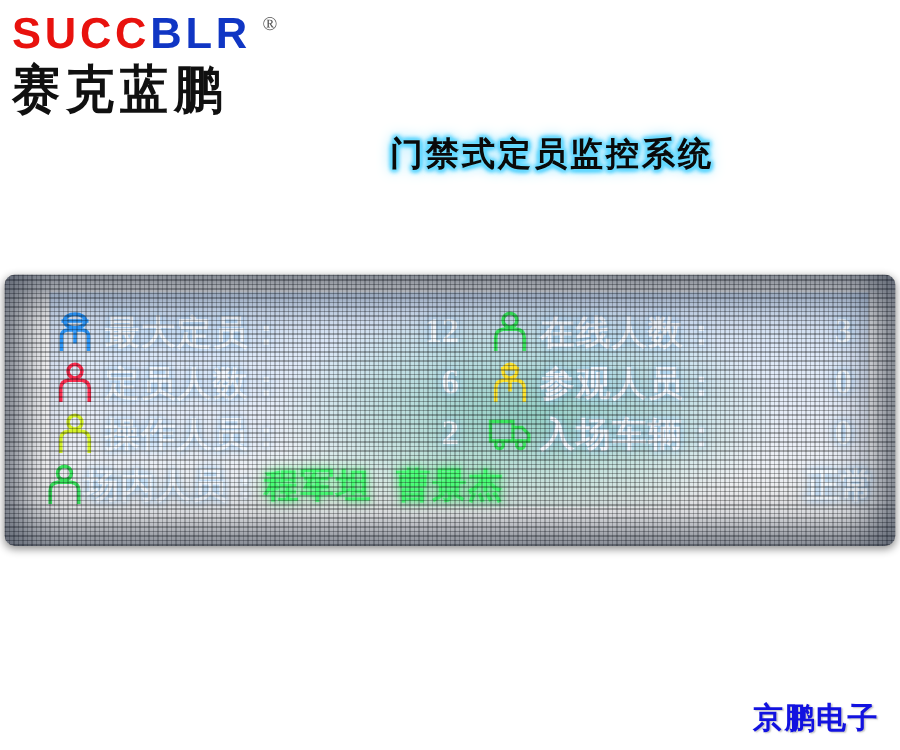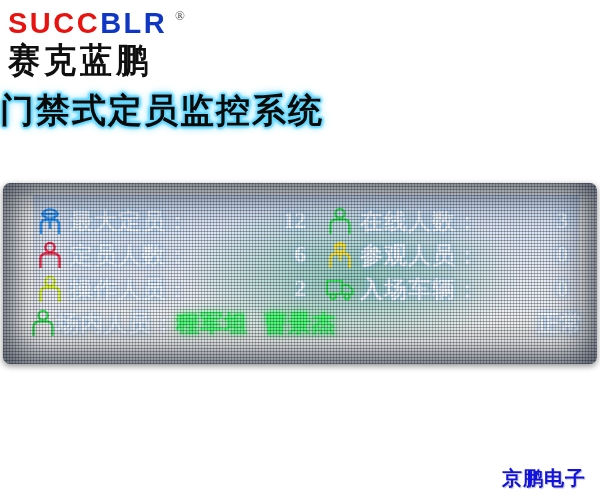--- a/index.html
+++ b/index.html
@@ -57,23 +57,23 @@
     transform: scaleY(1.08);
     transform-origin: left top;
   }
 
   
   #page-title {
     position: absolute;
     left: 0;
     top: 88px;
     width: 476px;
-    text-align: left;
-    font-family: "Liberation Serif", serif;
-    font-size: 34px;
+    text-align: right;
+    font-family: "Liberation Serif", serif;
+    font-size: 22px;
     font-weight: bold;
     letter-spacing: 2px;
     color: #0a0a0a;
     white-space: nowrap;
     text-shadow:
        0 0 2px #7fe4ff,
        0 0 4px #5fd8ff,
        1px 1px 3px #4fd0ff,
       -1px 1px 3px #4fd0ff,
        1px -1px 3px #4fd0ff,

